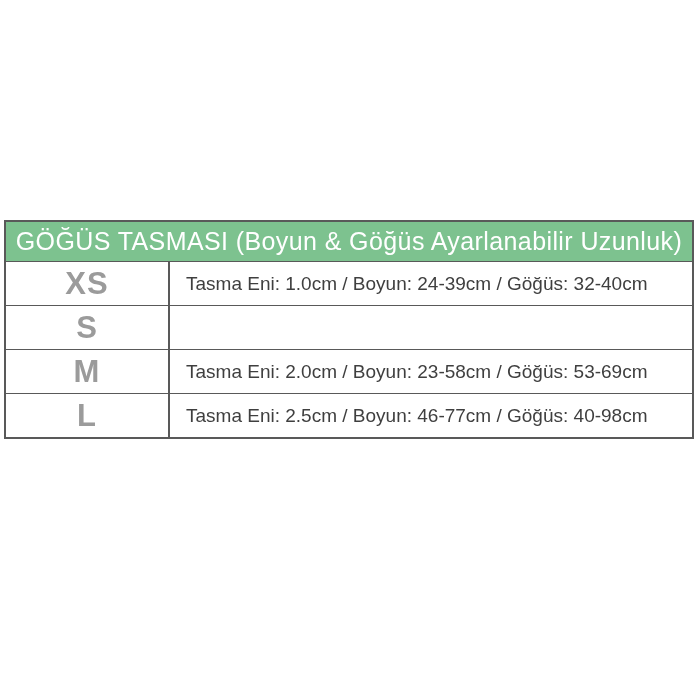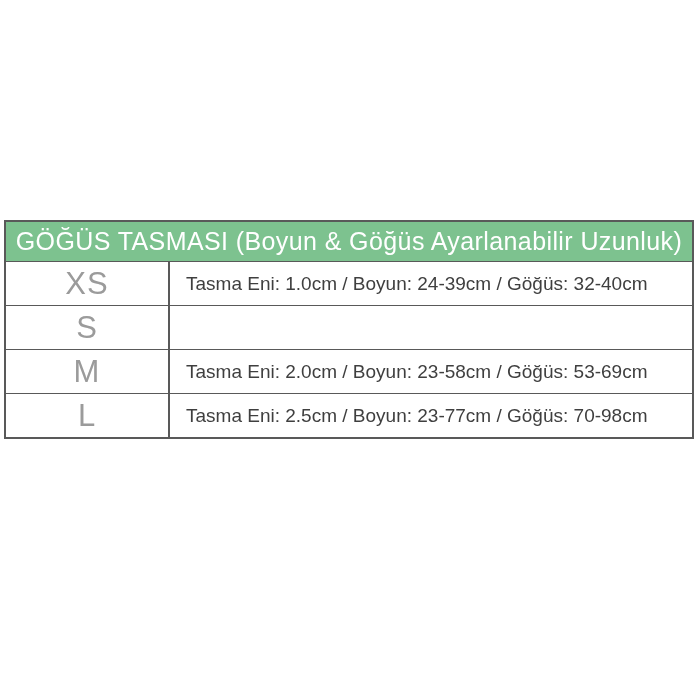--- a/index.html
+++ b/index.html
@@ -45,21 +45,21 @@
     border-top:1px solid var(--border);
   }
   .cell-size{
     width:164px;
     flex:0 0 164px;
     border-right:2px solid var(--border);
     display:flex;
     align-items:center;
     justify-content:center;
     font-size:31px;
-    font-weight:400;
+    font-weight:700;
     color:var(--size-text);
     letter-spacing:1px;
   }
   .cell-details{
     flex:1;
     display:flex;
     align-items:center;
     padding-left:16px;
     font-size:19px;
     color:var(--details-text);
@@ -85,17 +85,17 @@
       <div class="cell-size">S</div>
     </div>
 
     <div class="trow">
       <div class="cell-size">M</div>
       <div class="cell-details">Tasma Eni: 2.0cm / Boyun: 23-58cm / Göğüs: 53-69cm</div>
     </div>
 
     <div class="trow">
       <div class="cell-size">L</div>
-      <div class="cell-details">Tasma Eni: 2.5cm / Boyun: 23-77cm / Göğüs: 70-98cm</div>
+      <div class="cell-details">Tasma Eni: 2.5cm / Boyun: 46-77cm / Göğüs: 40-98cm</div>
     </div>
 
   </div>
 </div>
 
 </body></html>

